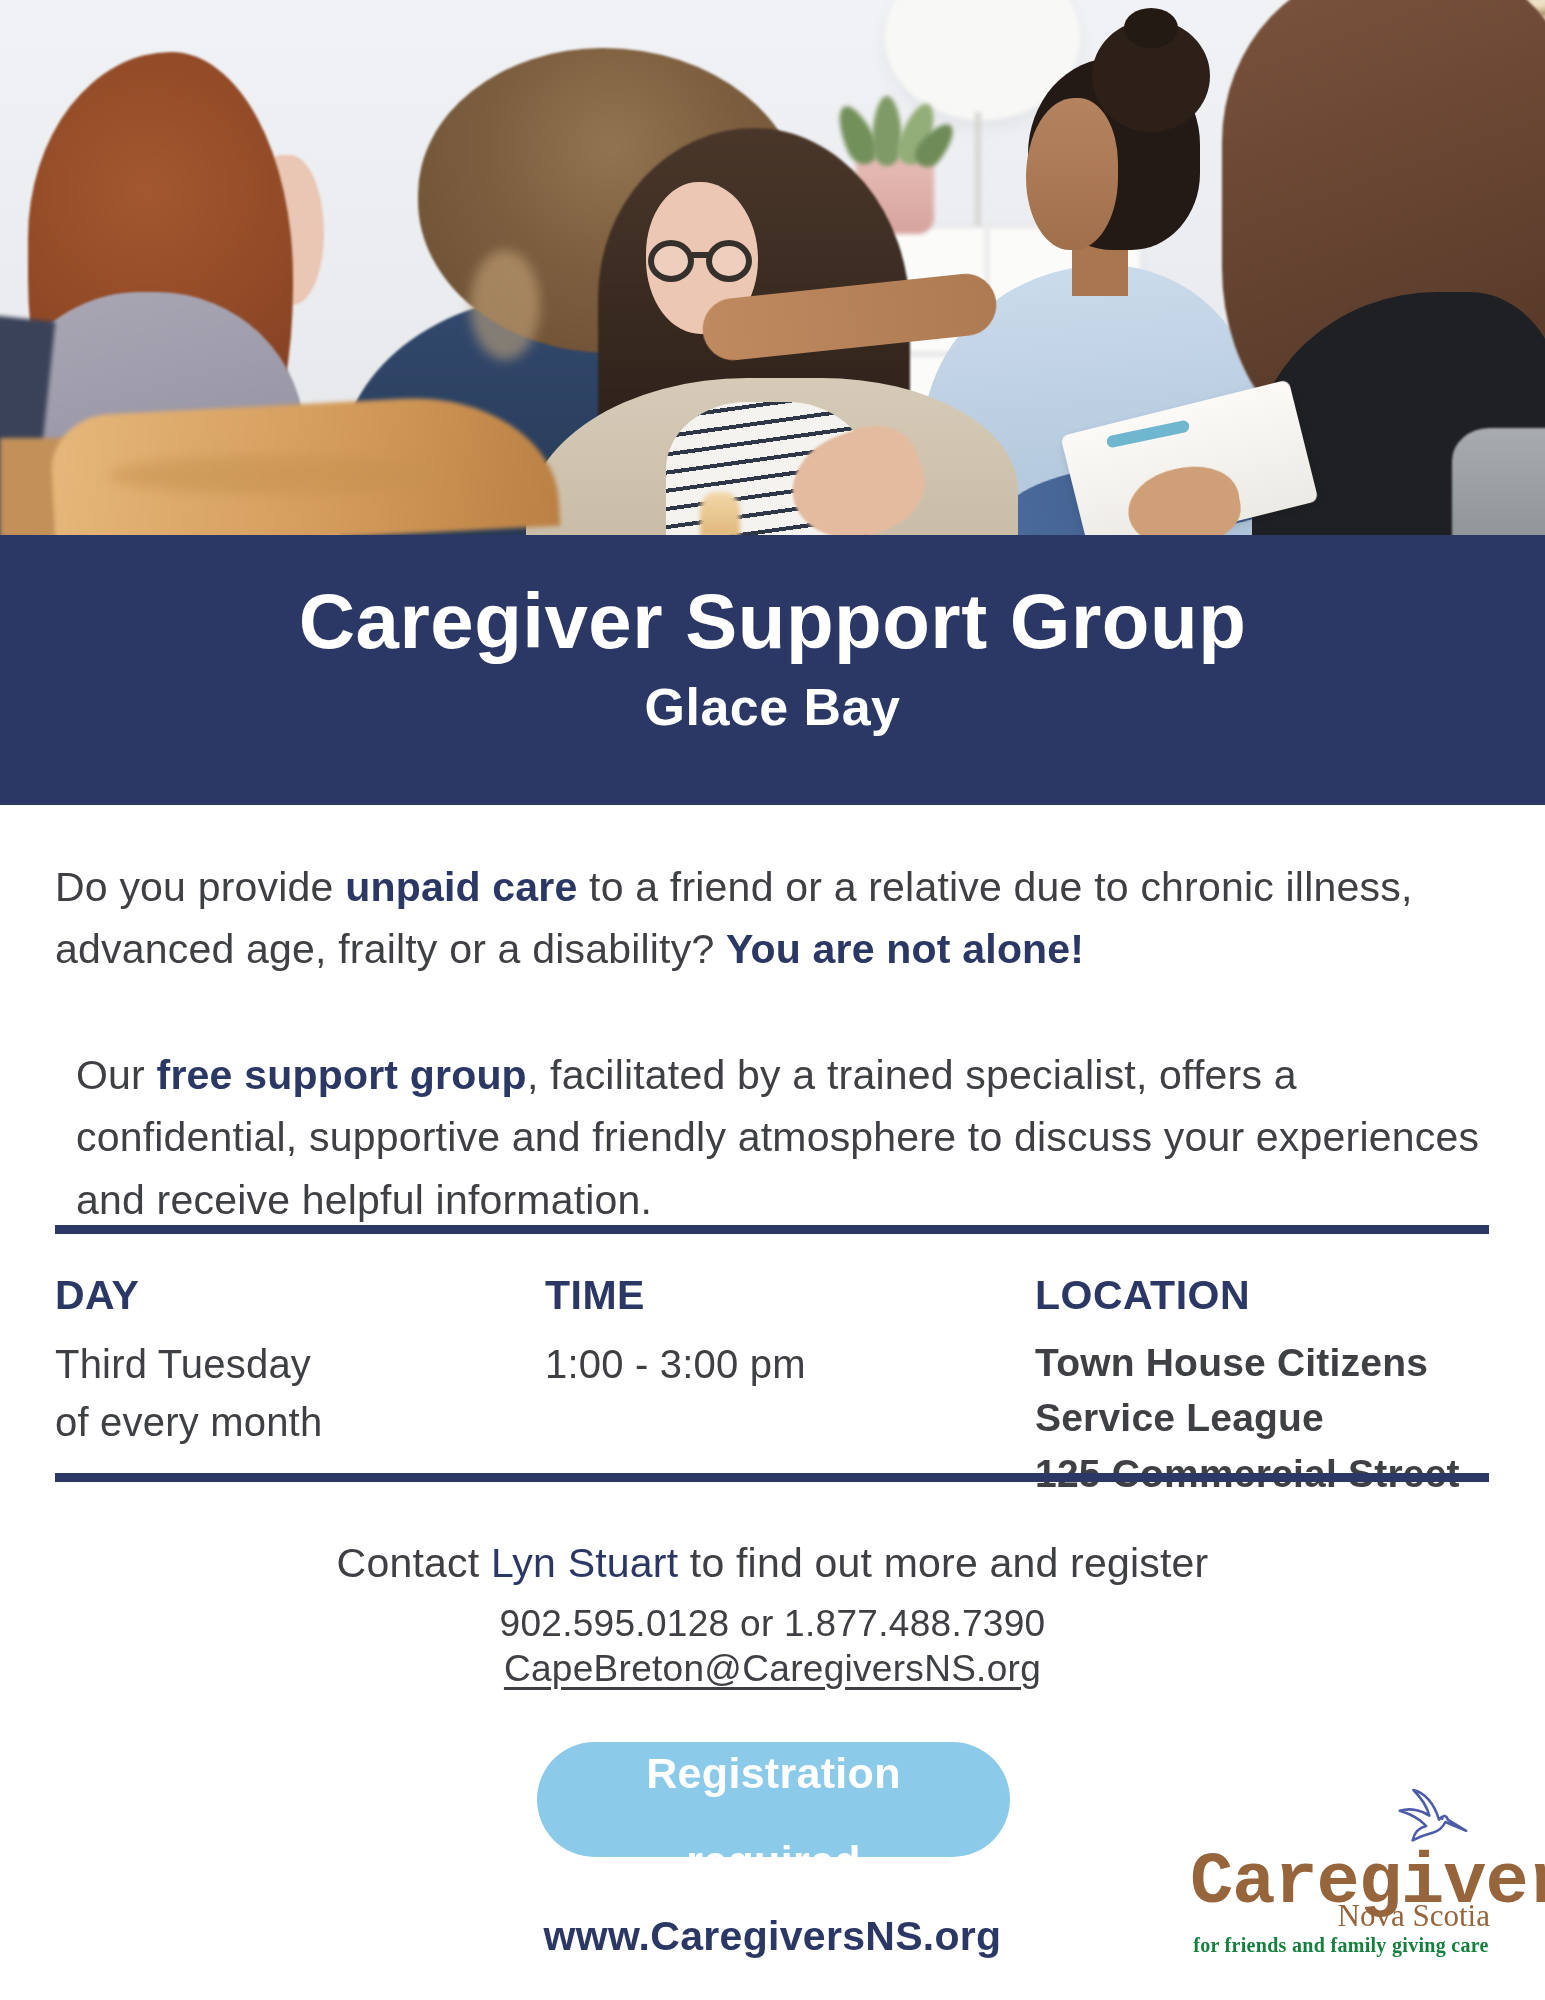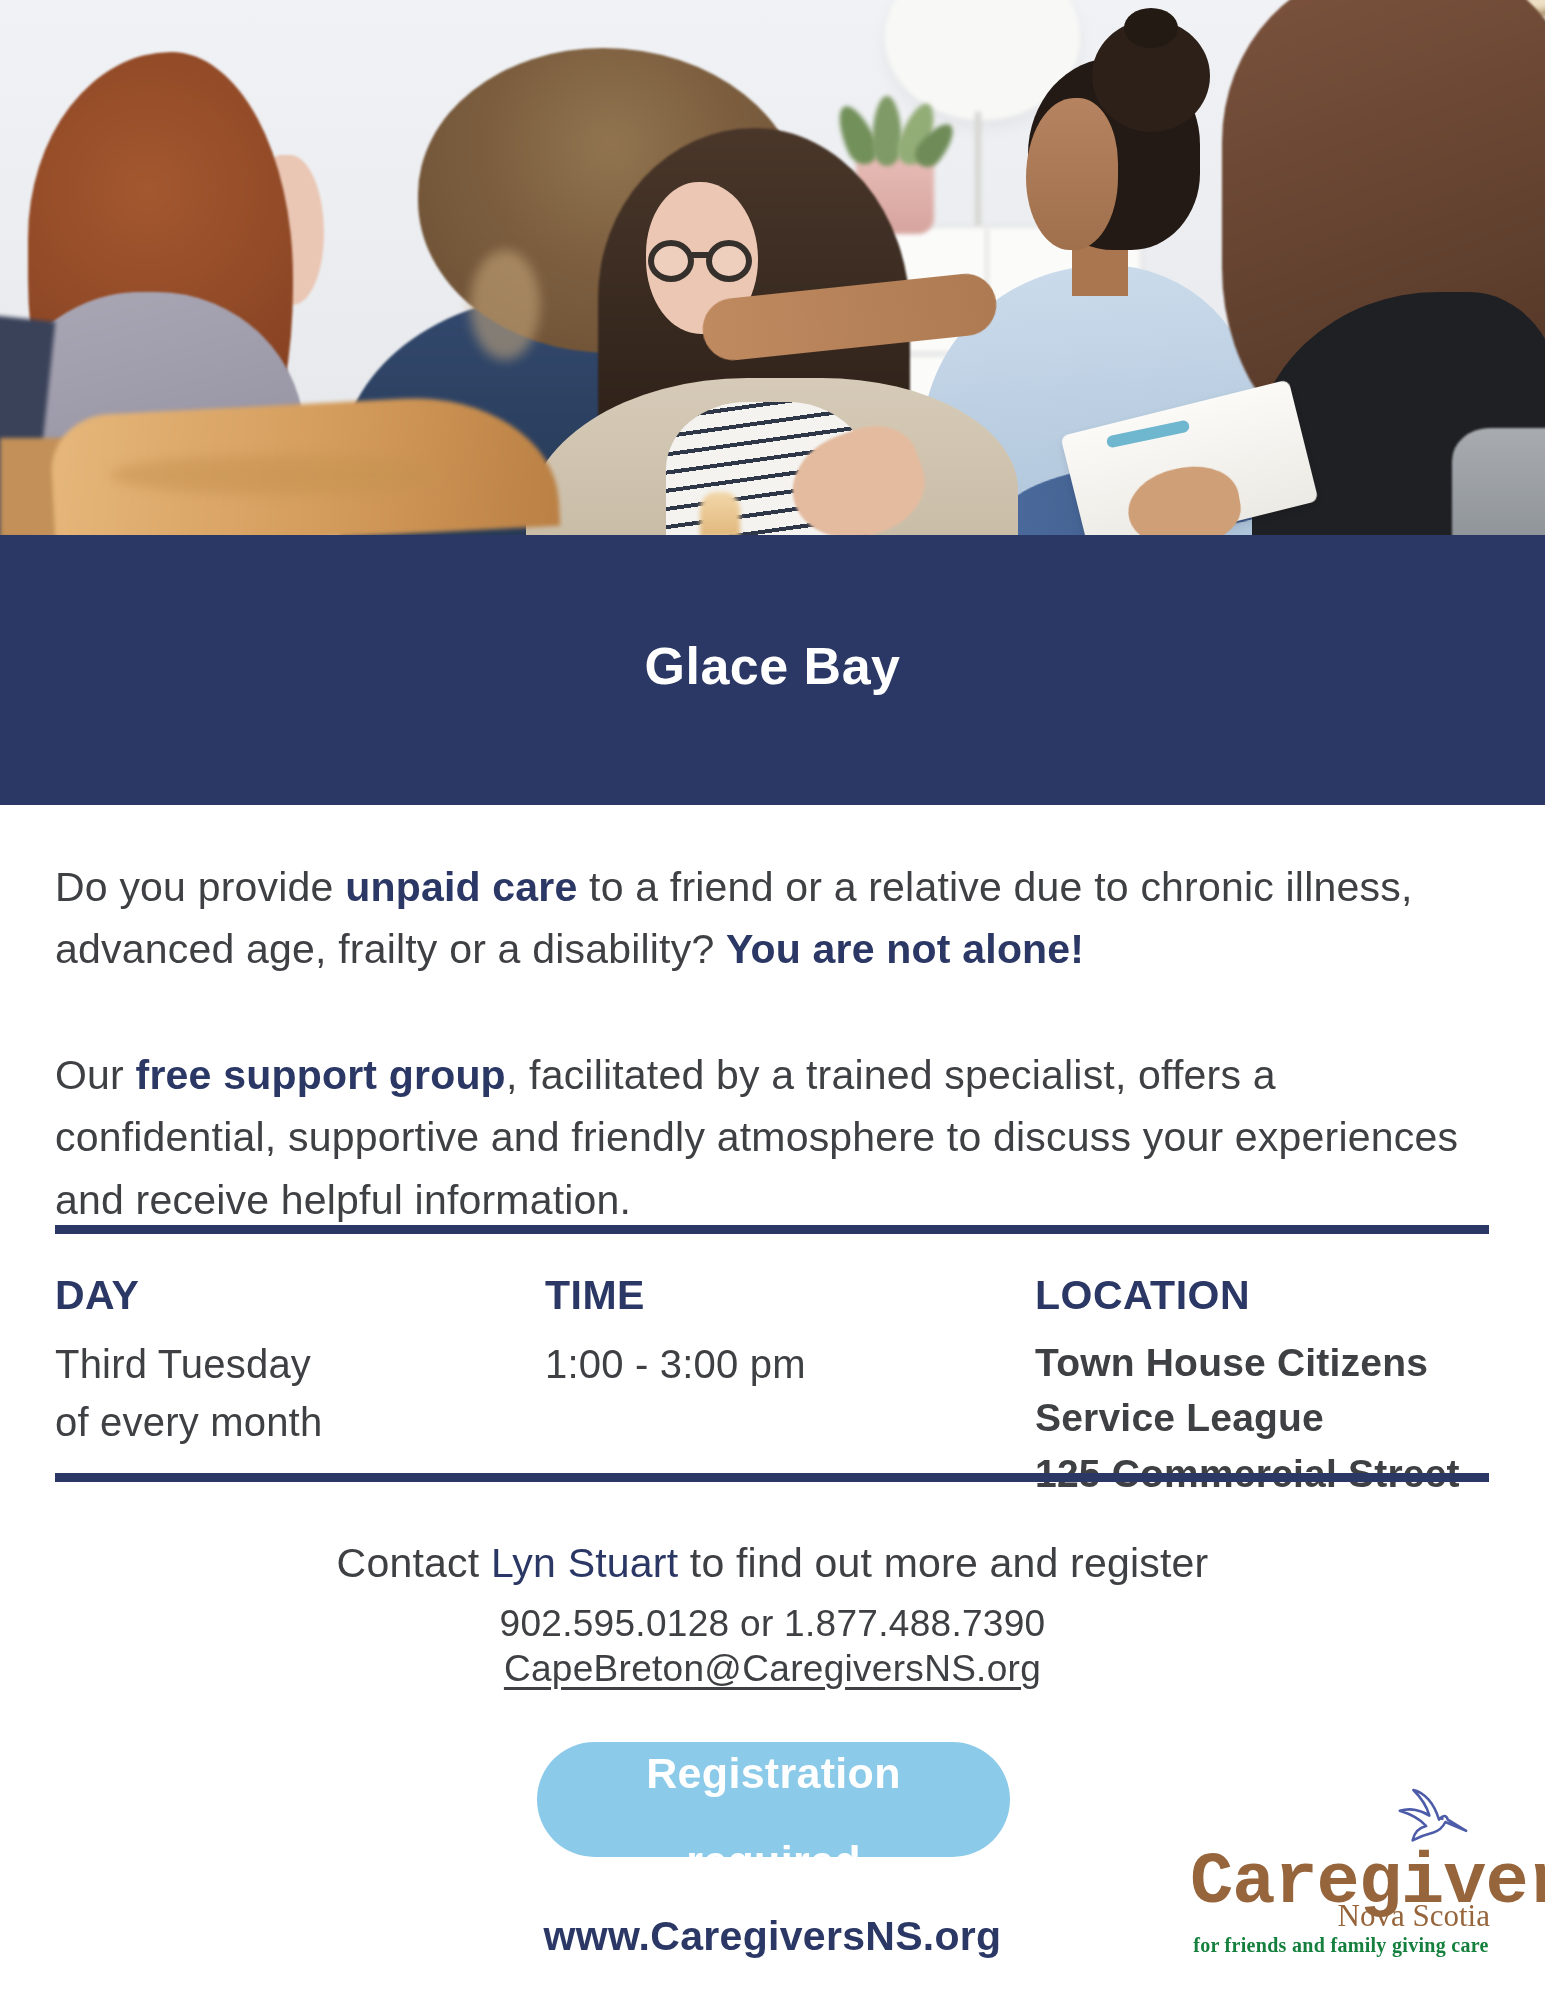--- a/index.html
+++ b/index.html
@@ -98,21 +98,21 @@
   
   .banner { position:absolute; top:535px; left:0; width:1545px; height:270px; background:#2b3764;
             display:flex; flex-direction:column; align-items:center; justify-content:center; padding-bottom:22px; }
   .banner-title { color:#ffffff; font-size:78px; font-weight:800; letter-spacing:.5px; line-height:1.05; }
   .banner-subtitle { color:#ffffff; font-size:52px; font-weight:800; letter-spacing:.5px; margin-top:14px; }
 
   
   .intro { left:55px; width:1438px; font-size:41px; line-height:1.52; color:#3f4043; letter-spacing:.2px; }
   .intro b { color:#2b3764; font-weight:700; }
   .intro.p1 { top:856px; }
-  .intro.p2 { top:1044px; }
+  .intro.p2 { top:1044px;margin-left:21px; }
 
   .rule { left:55px; width:1434px; height:9px; background:#2b3764; }
   .rule.top { top:1225px; }
   .rule.bottom { top:1473px; }
 
   .detail { top:1272px; }
   .detail .label { font-size:41px; font-weight:700; color:#2b3764; letter-spacing:.5px; }
   .detail .value { margin-top:16px; font-size:40px; color:#3f4043; line-height:1.45; letter-spacing:.2px; }
   .detail .value span { display:block; }
   .detail.day { left:55px; width:430px; }
@@ -202,20 +202,21 @@
 
     <div class="bt-hair"></div>
     <div class="bt-body"></div>
     <div class="couch"></div>
     <div class="clipboard"></div>
     <div class="pen"></div>
     <div class="bt-hand"></div>
   </div>
 
   <div class="banner">
+    <div class="banner-title">Caregiver Support Group</div>
     <div class="banner-subtitle">Glace Bay</div>
   </div>
 
   <p class="abs intro p1"><span>Do you provide </span><b>unpaid care</b><span> to a friend or a relative due to chronic illness, advanced age, frailty or a disability? </span><b>You are not alone!</b></p>
 
   <p class="abs intro p2"><span>Our </span><b>free support group</b><span>, facilitated by a trained specialist, offers a confidential, supportive and friendly atmosphere to discuss your experiences and receive helpful information.</span></p>
 
   <div class="abs rule top"></div>
 
   <div class="abs detail day">

